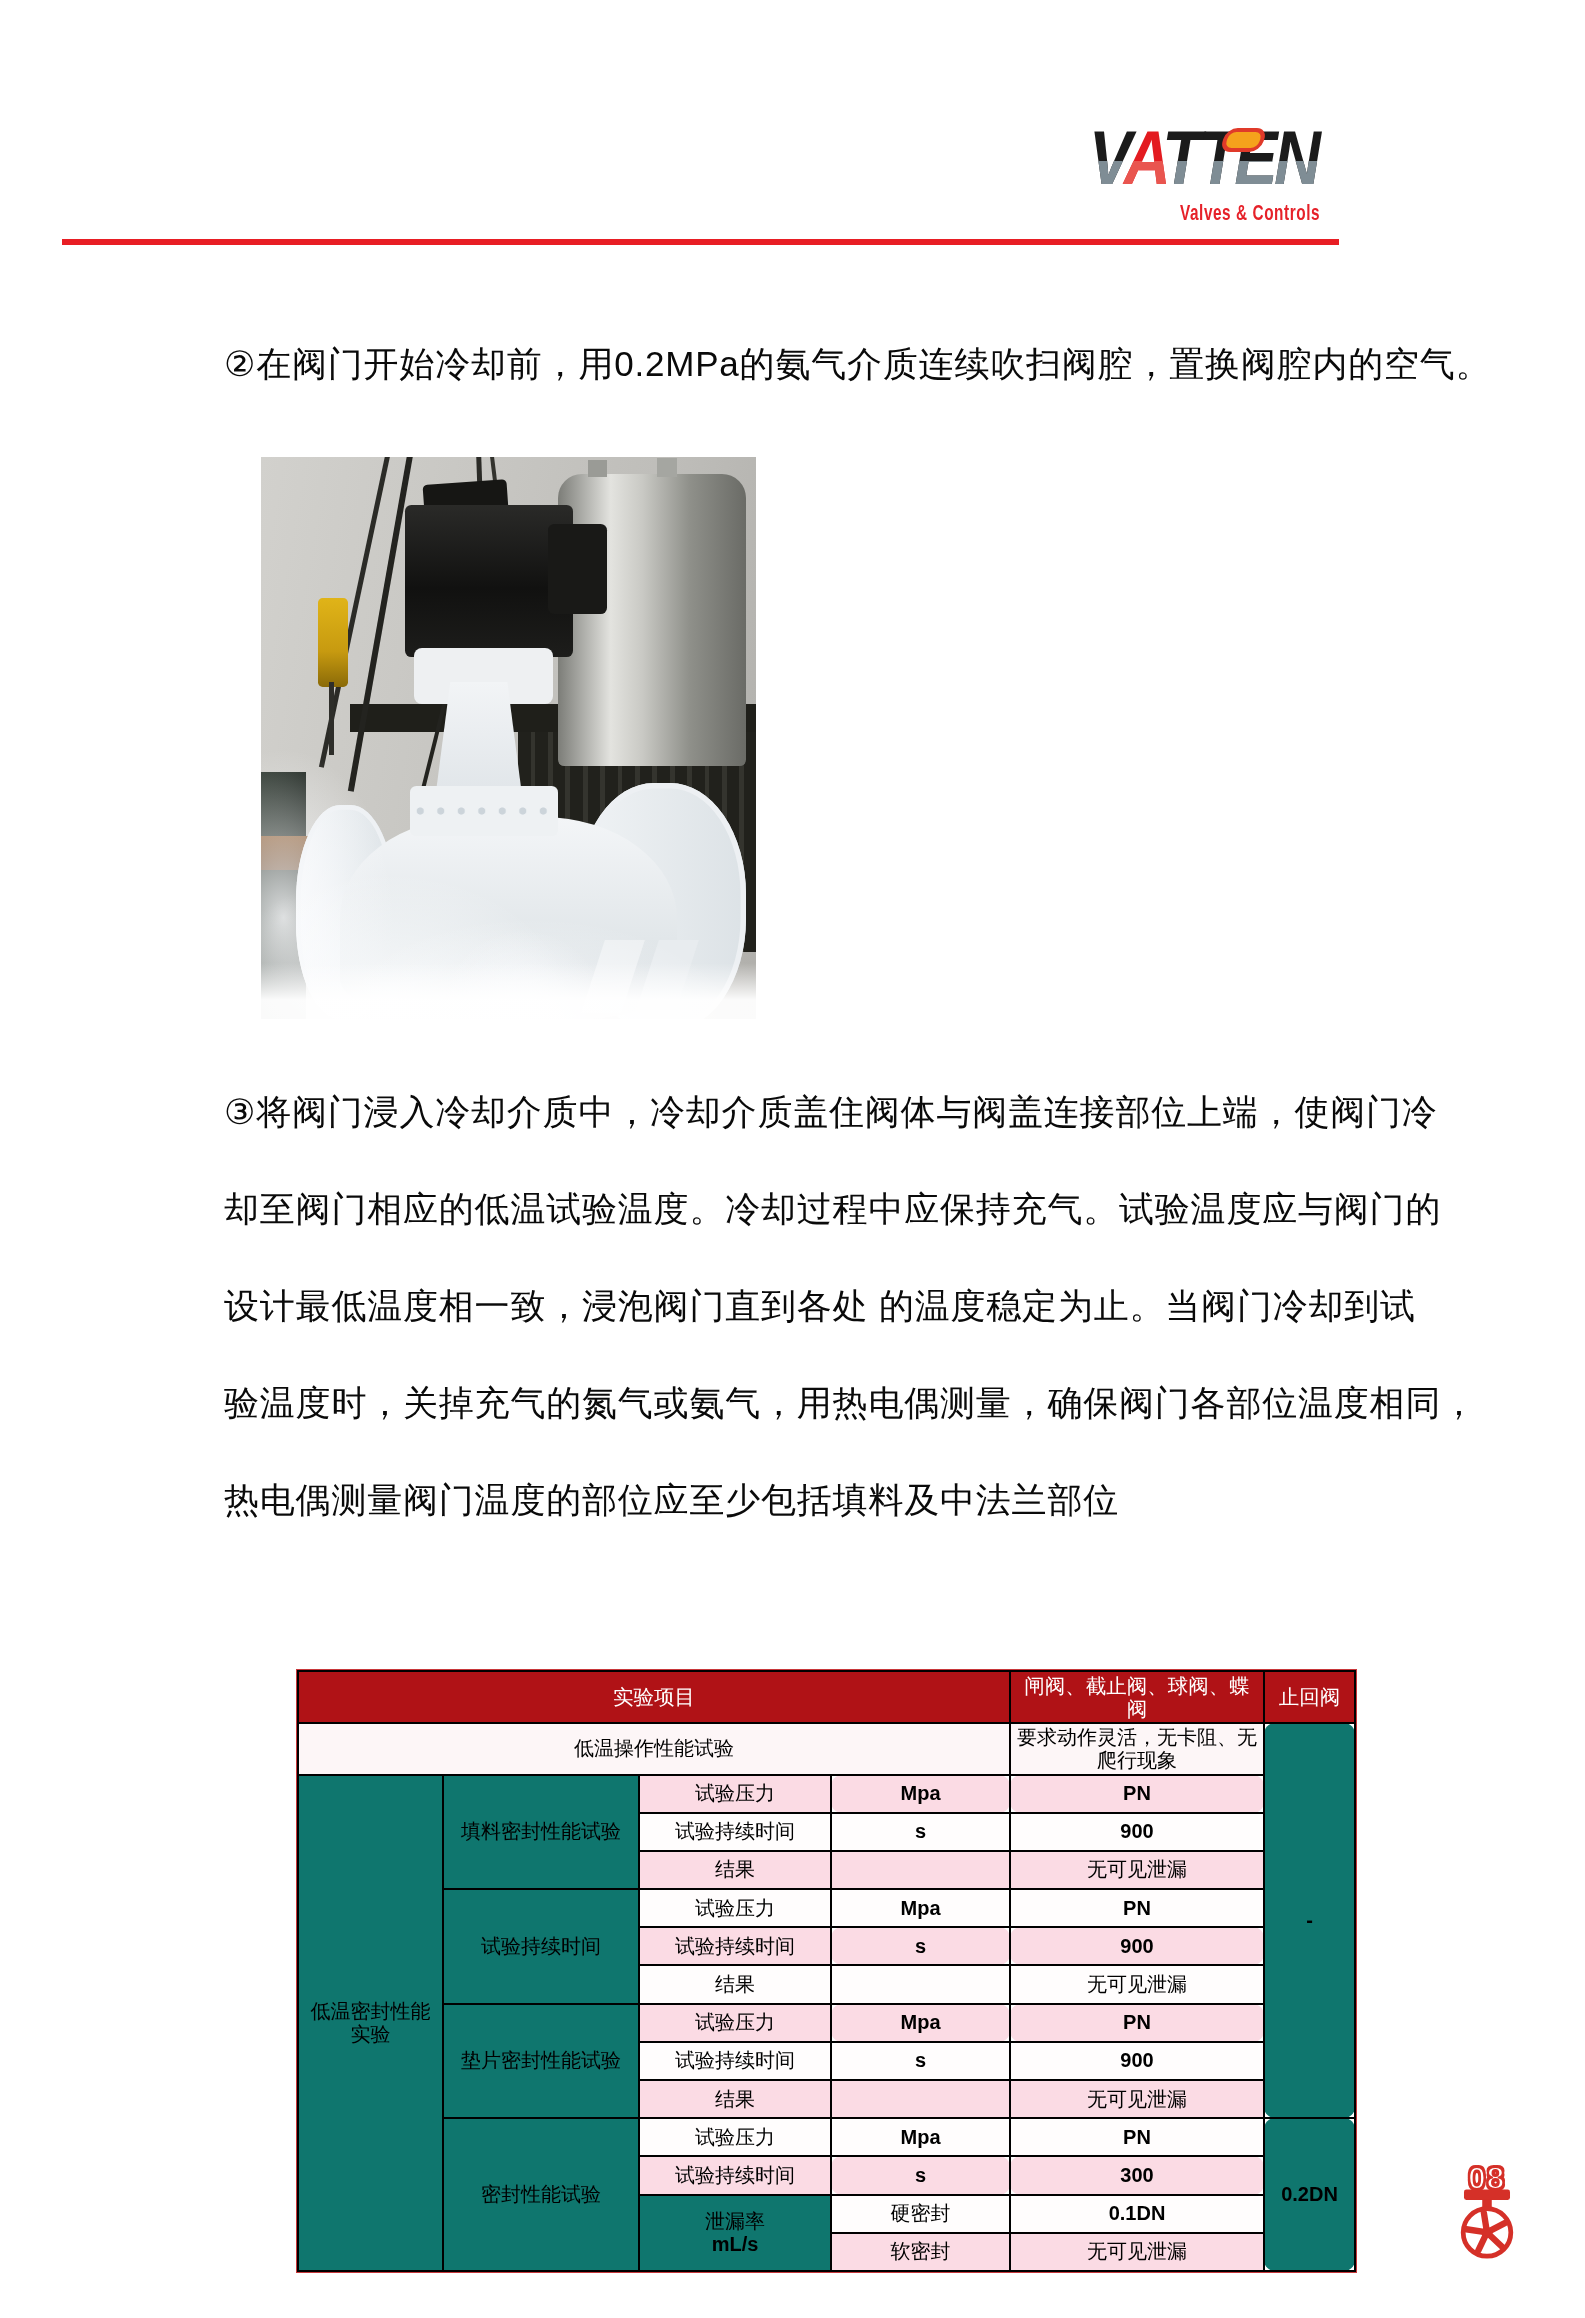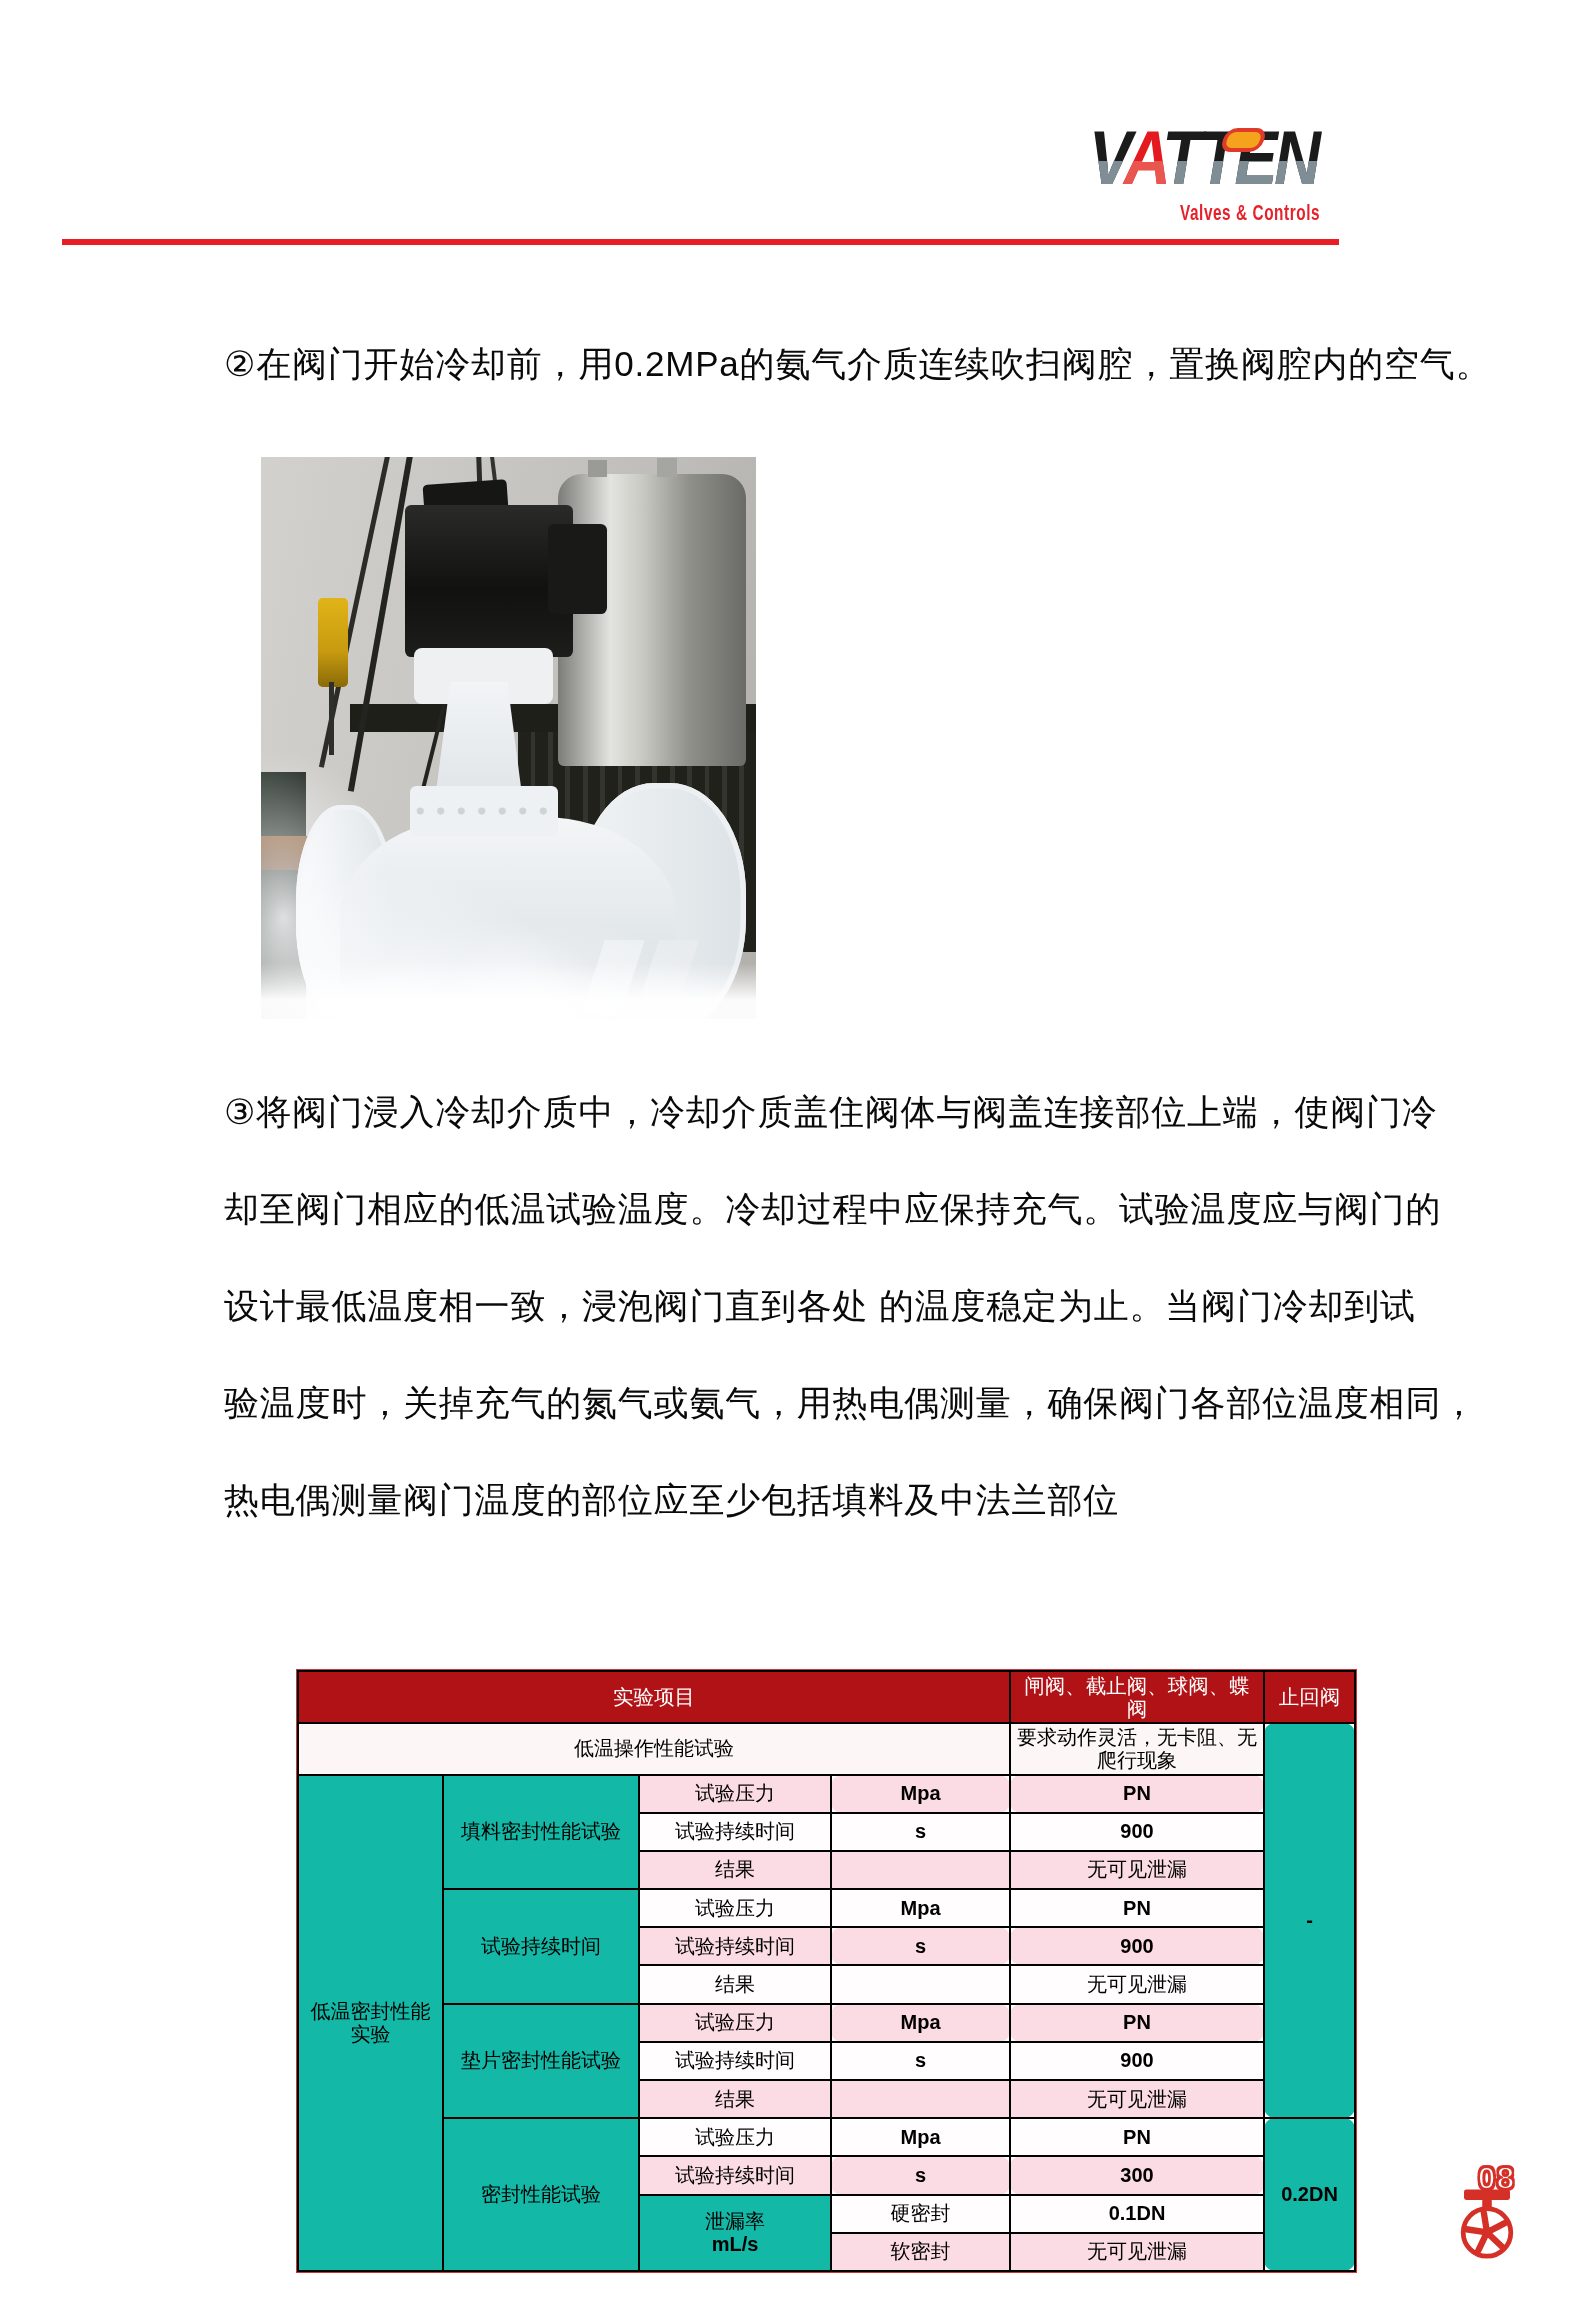--- a/index.html
+++ b/index.html
@@ -80,27 +80,27 @@
 
   
   .tablewrap{position:absolute;left:296px;top:1669px;border:1.6px solid #c8373a;}
   table.spec{border-collapse:collapse;table-layout:fixed;width:1056px;background:#fff;}
   table.spec th,table.spec td{border:2.4px solid #000;text-align:center;vertical-align:middle;
         padding:1.6px 3.2px;font-size:20px;line-height:1.15;overflow:hidden;}
   table.spec th{background:#b01216;color:#fff;font-weight:400;font-size:20.5px;height:44px;}
   tr.oprow td{background:#fdf6f7;height:32px;}
   tr.pink td{background:#fbdbe4;height:33px;}
   tr.white td{background:#fffdfd;height:33px;}
-  table.spec td.wcell{background:#14b8a6;}
+  table.spec td.wcell{background:#0f766e;}
   table.spec td.bold{font-weight:700;border-radius:11px;}
   .leaklabel span{display:block;}
   .leaklabel .mls{font-weight:700;}
 
   
-  .pagenum{position:absolute;left:1468px;top:2160px;width:47px;text-align:right;
+  .pagenum{position:absolute;left:1468px;top:2160px;width:47px;text-align:left;
            font-size:32px;font-weight:800;letter-spacing:0.8px;color:#ffffff;
            -webkit-text-stroke:2px #d53028;
            text-shadow:-1.6px -1.6px 0 #d53028,1.6px -1.6px 0 #d53028,-1.6px 1.6px 0 #d53028,1.6px 1.6px 0 #d53028;}
   .stamp{position:absolute;left:1460px;top:2188px;}
 </style>
 </head>
 <body>
 
 <div class="page">
 

